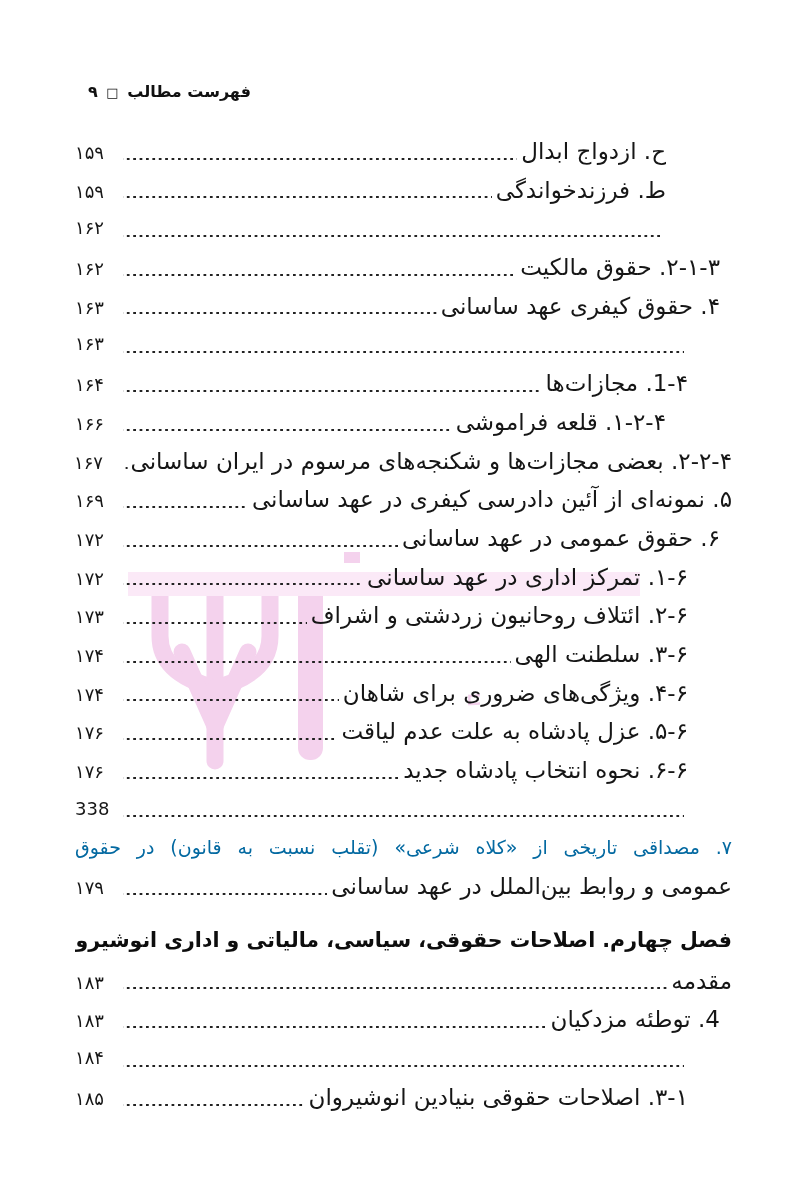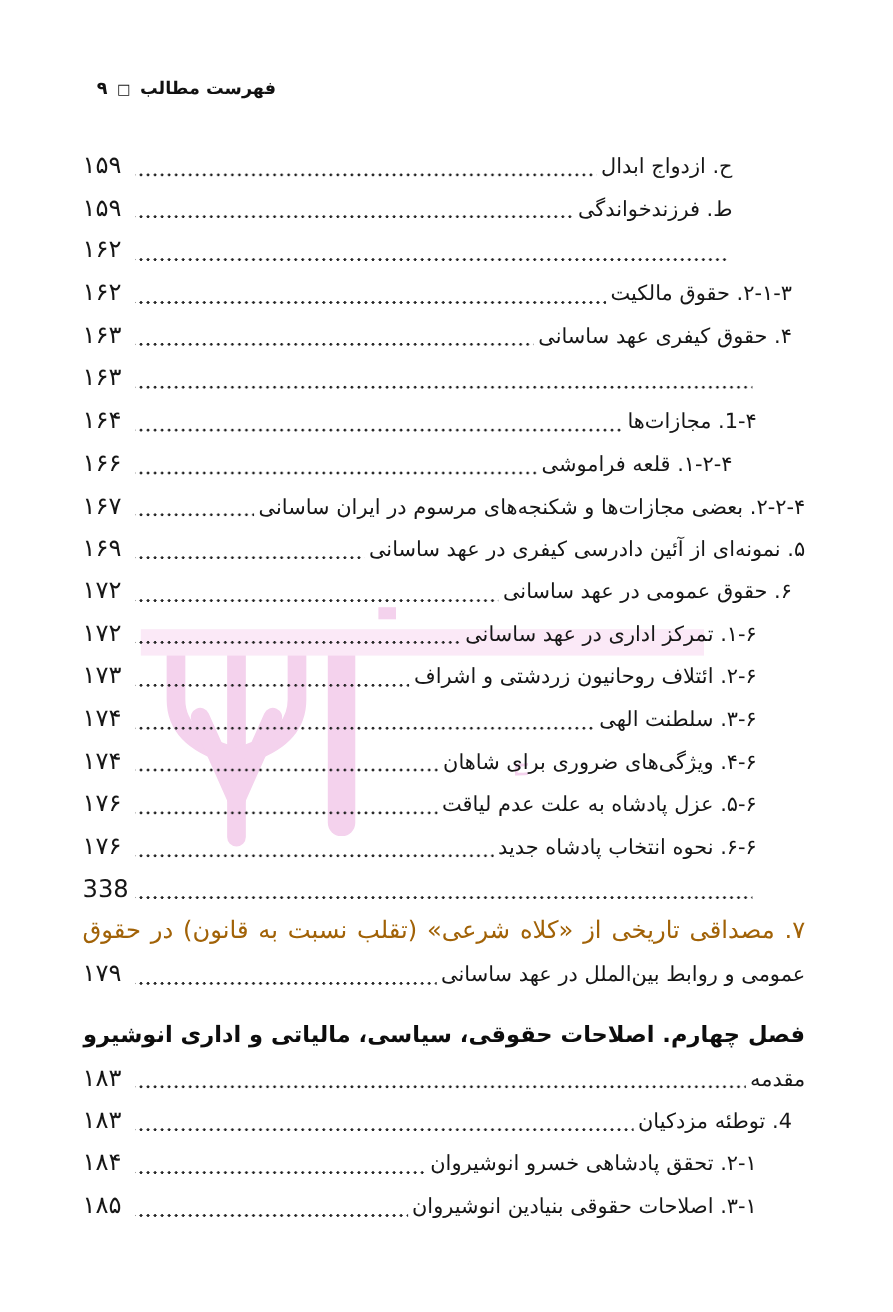--- a/index.html
+++ b/index.html
@@ -3,60 +3,60 @@
 <meta charset="utf-8">
 <style>
   html,body{margin:0;padding:0;background:#ffffff;}
   body{
     width:812px;height:1193px;position:relative;overflow:hidden;
     font-family:"DejaVu Sans","Liberation Sans",sans-serif;
     color:#1a1a1a;
   }
   
   .runhead{
-    position:absolute;top:70px;left:88px;direction:rtl;
+    position:absolute;top:82px;left:88px;direction:rtl;
     font-size:16px;font-weight:700;letter-spacing:0;
     color:#111;white-space:nowrap;
   }
   .runhead .sq{font-weight:400;font-size:13px;padding:0 3px;}
   
   .wm{position:absolute;top:556px;left:120px;width:360px;height:220px;z-index:0;}
   .wm-band{position:absolute;top:16px;left:8px;width:512px;height:24px;background:#fbe9f7;}
   .wm-sq{position:absolute;top:552px;left:344px;width:16px;height:11px;background:#f4d2ed;}
   
   .toc{
     position:absolute;top:132px;left:75px;width:657px;z-index:1;
   }
   .toc-row{
     display:flex;direction:rtl;align-items:baseline;
     height:38.7px;line-height:38.7px;
   }
   .toc-row .t{
-    white-space:nowrap;font-size:19px;color:#161616;flex:0 0 auto;
+    white-space:nowrap;font-size:23px;color:#161616;flex:0 0 auto;
     max-width:600px;overflow:hidden;
   }
   .toc-row .dots{
     flex:1 1 auto;min-width:6px;align-self:stretch;margin:0 4px;
     background-image:radial-gradient(circle,#222 1.15px,transparent 1.45px);
     background-size:6.4px 4px;background-repeat:repeat-x;
     background-position:2px calc(100% - 10px);
   }
   .toc-row .pg{
-    flex:0 0 44px;direction:ltr;text-align:left;font-size:22px;color:#161616;
+    flex:0 0 44px;direction:ltr;text-align:left;font-size:18px;color:#161616;
     white-space:nowrap;
   }
   
   .i0{padding-right:0;}
   .i1{padding-right:12px;}
   .i2{padding-right:44px;}
   .i3{padding-right:66px;}
   
   .wrapline{
     display:block;direction:rtl;height:38.7px;line-height:38.7px;
-    font-size:22px;color:#a16207;white-space:nowrap;
+    font-size:19px;color:#0369a1;white-space:nowrap;
     text-align:justify;text-align-last:justify;overflow:hidden;
   }
   
   .chapter{
     display:block;direction:rtl;margin-top:12px;height:44px;line-height:44px;
     font-size:20.5px;font-weight:700;color:#0d0d0d;white-space:nowrap;
     text-align:justify;text-align-last:justify;overflow:hidden;
   }
 </style>
 </head>
@@ -192,21 +192,20 @@
     <span class="t">مقدمه</span>
     <span class="dots"></span>
     <span class="pg">۱۸۳</span>
   </div>
   <div class="toc-row i1">
     <span class="t">4. توطئه مزدکیان</span>
     <span class="dots"></span>
     <span class="pg">۱۸۳</span>
   </div>
   <div class="toc-row i2">
-    <span class="t">۲-۱. تحقق پادشاهی خسرو انوشیروان</span>
     <span class="dots"></span>
     <span class="pg">۱۸۴</span>
   </div>
   <div class="toc-row i2">
     <span class="t">۳-۱. اصلاحات حقوقی بنیادین انوشیروان</span>
     <span class="dots"></span>
     <span class="pg">۱۸۵</span>
   </div>
 
 </div>

